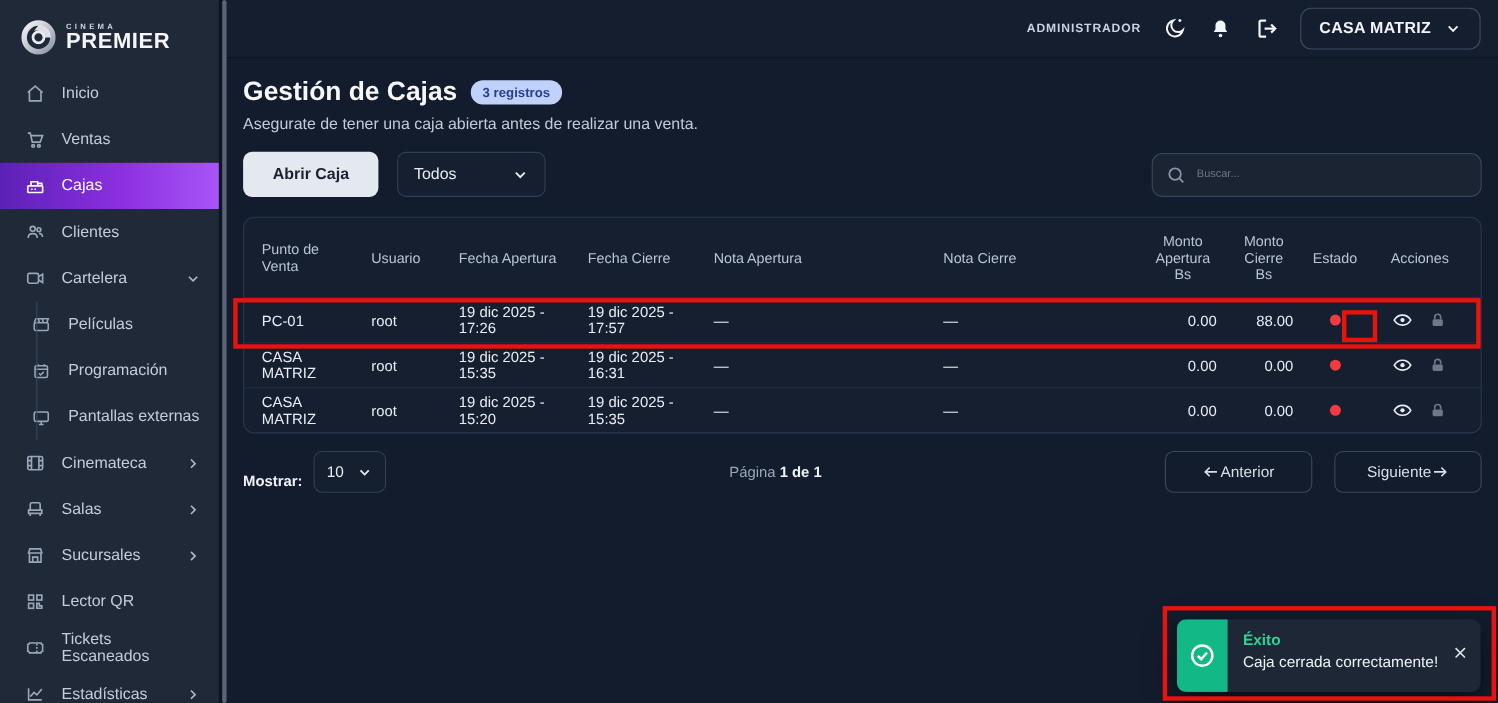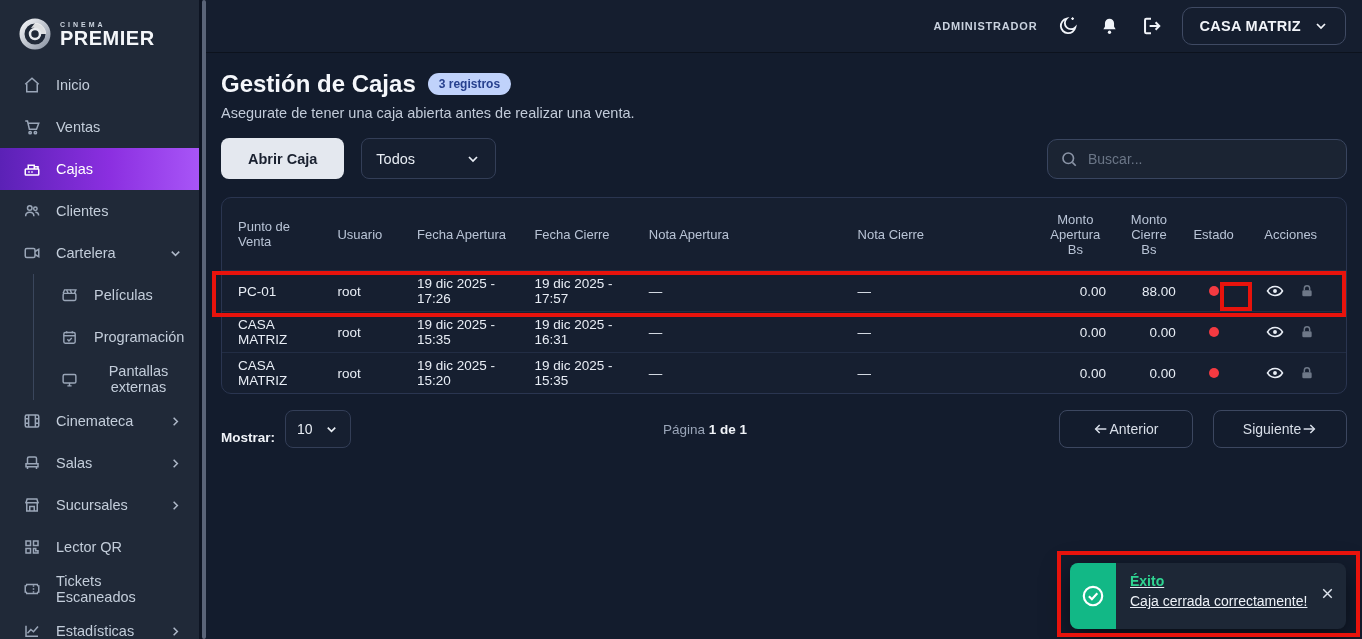--- a/index.html
+++ b/index.html
@@ -16,21 +16,21 @@
   .logo-swirl { flex:0 0 auto; }
   .logo-text .cinema { font-size:7px; letter-spacing:3px; color:#cdd5e0; font-weight:bold; }
   .logo-text .premier { font-size:20px; font-weight:800; color:#f4f6f9; letter-spacing:.5px; line-height:1; }
   .nav { display:flex; flex-direction:column; }
   .nav-item { display:flex; align-items:center; height:42px; padding:0 16px 0 22px; gap:15px;
               color:#c3cdda; font-size:14.5px; cursor:pointer; position:relative; }
   .nav-item .nicon { width:19px; height:19px; display:flex; align-items:center; justify-content:center; color:#9aa6b8; flex:0 0 auto; }
   .nav-item.active { background:linear-gradient(90deg,#5b21b6 0%,#8b2fe0 55%,#a855f7 100%); color:#ffffff;text-align:center; }
   .nav-item.active .nicon { color:#ffffff; }
   .nav-item .nchev { margin-left:auto; color:#aeb8c8; display:flex; }
-  .nav-item.sub { padding-left:60px;text-align:center; }
+  .nav-item.sub { padding-left:28px; }
   .nav-item.sub::before { content:""; position:absolute; left:33px; top:0; bottom:0; width:1px; background:#3a465c; }
   .nav-item.sub:last-of-type::before { bottom:0; }
 
   
   .scrollstrip { width:7px; height:100%; background:#0d1422; flex:0 0 auto; position:relative; }
   .scrollstrip .thumb { position:absolute; right:0; top:0; width:4px; height:100%; background:#5a6478; border-radius:2px; }
 
   
   .main { flex:1; display:flex; flex-direction:column; background:#131c2d; min-width:0; }
   .topbar { height:52px; flex:0 0 auto; display:flex; align-items:center; justify-content:flex-end;
@@ -51,21 +51,21 @@
   .controls { display:flex; align-items:center; margin-top:17px; }
   .btn-open { height:41px; padding:0 27px; background:#e4e8ef; color:#1a2130; font-size:14.5px;
               font-weight:600; border:none; border-radius:8px; cursor:pointer; }
   .select { display:flex; align-items:center; justify-content:space-between; height:41px;
             background:#161f30; border:1px solid #333e57; border-radius:8px; color:#e8edf4;
             font-size:14.5px; cursor:pointer; }
   .filter-select { width:135px; padding:12px 14px; margin-left:17px; }
   .searchbox { margin-left:auto; display:flex; align-items:center; gap:10px; width:300px; height:40px;
                background:#1b2433; border:1px solid #39455f; border-radius:10px; padding:0 12px; }
   .searchbox input { background:transparent; border:none; outline:none; color:#dfe5ee;
-                     font-size:14px; width:100%; font-family:inherit; }
+                     font-size:10px; width:100%; font-family:inherit; }
   .searchbox input::placeholder { color:#6b7687; }
   .searchbox .sicon { color:#8a94a6; display:flex; }
 
   
   .card { margin-top:18px; background:#161f30; border:1px solid #2a3550; border-radius:10px; overflow:hidden; }
   .trow { display:flex; align-items:center; padding:0 8px; }
   .thead { height:72px; color:#b9c4d6; font-size:13px; }
   .tbody .trow { height:41px; border-top:1px solid #222d44; font-size:13.5px; color:#e8edf5; }
   .cell { padding:0 8px; }
   .c1{width:100px}.c2{width:80px}.c3{width:118px}.c4{width:115px}.c5{width:210px}.c6{width:188px}
@@ -83,21 +83,21 @@
   .size-select { width:66px; padding:0 11px; margin-left:10px; height:38px; font-size:14px; }
   .pager-center { flex:1; text-align:center; font-size:13.5px; color:#9aa5b8; }
   .pager-center b { color:#f0f3f8; }
   .pager-btn { display:flex; align-items:center; justify-content:center; width:134px; height:38px;
                background:transparent; border:1px solid #3c4760; border-radius:8px; color:#d9dfe9;
                font-size:14px; cursor:pointer; font-family:inherit; }
   .pager-btn + .pager-btn { margin-left:20px; }
 
   
   .toast { position:absolute; left:1070px; top:563px; width:276px; height:66px; display:flex;
-           background:#1d2736; border-radius:8px; overflow:hidden; box-shadow:0 10px 28px rgba(0,0,0,.55); z-index:20;text-decoration:underline; }
+           background:#1d2736; border-radius:8px; overflow:hidden; box-shadow:0 10px 28px rgba(0,0,0,.55); z-index:20; }
   .toast-accent { width:46px; background:#12b886; display:flex; align-items:center; justify-content:center; color:#ffffff; flex:0 0 auto; }
   .toast-body { padding:10px 14px; flex:1; }
   .toast-title { font-size:14px; font-weight:bold; color:#2fd492; }
   .toast-msg { margin-top:4px; font-size:14px; color:#eef2f8; }
   .toast-close { position:absolute; right:10px; top:22px; background:none; border:none; color:#dfe5ee; cursor:pointer; display:flex; }
 
   
   .ann { position:absolute; border:4px solid #e8130c; z-index:50; pointer-events:none; }
   .ann-row   { left:212px;  top:271px; width:1134px; height:46px; }
   .ann-dot   { left:1220px; top:282px; width:32px;  height:29px; }

